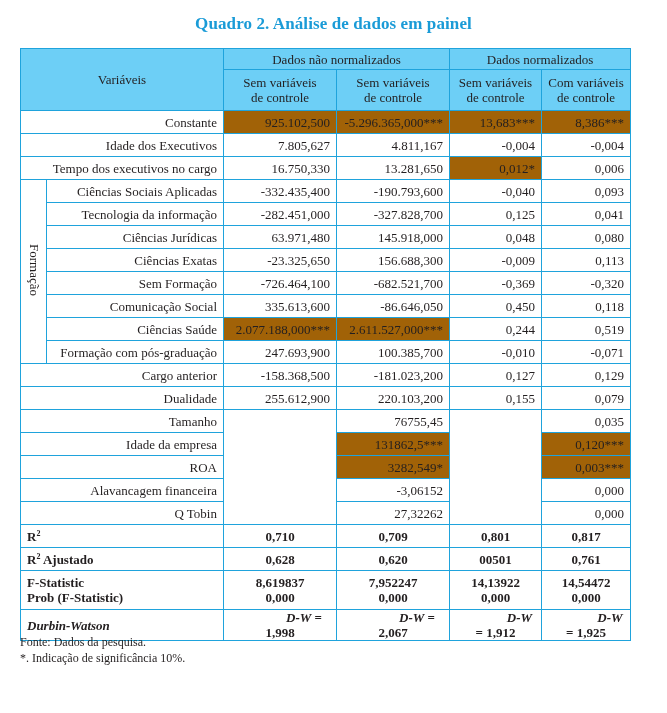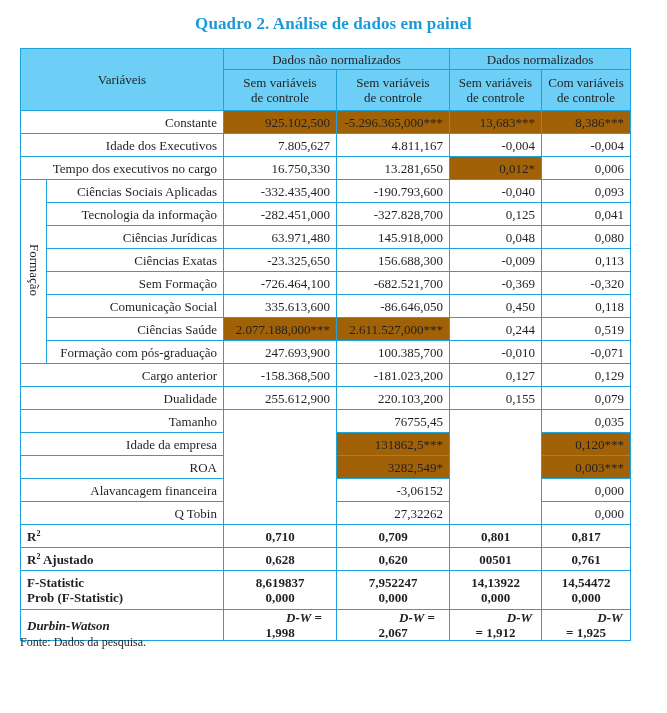--- a/index.html
+++ b/index.html
@@ -204,13 +204,14 @@
       <td><span class="it">D-W</span><span> = 1,998</span></td>
       <td><span class="it">D-W</span><span> = 2,067</span></td>
       <td><span class="it">D-W</span><span> = 1,912</span></td>
       <td><span class="it">D-W</span><span> = 1,925</span></td>
     </tr>
   </tbody>
 </table>
 
 <div class="notes">
   <div>Fonte: Dados da pesquisa.</div>
+  <div>*. Indicação de significância 10%.</div>
 </div>
 
 </body></html>

